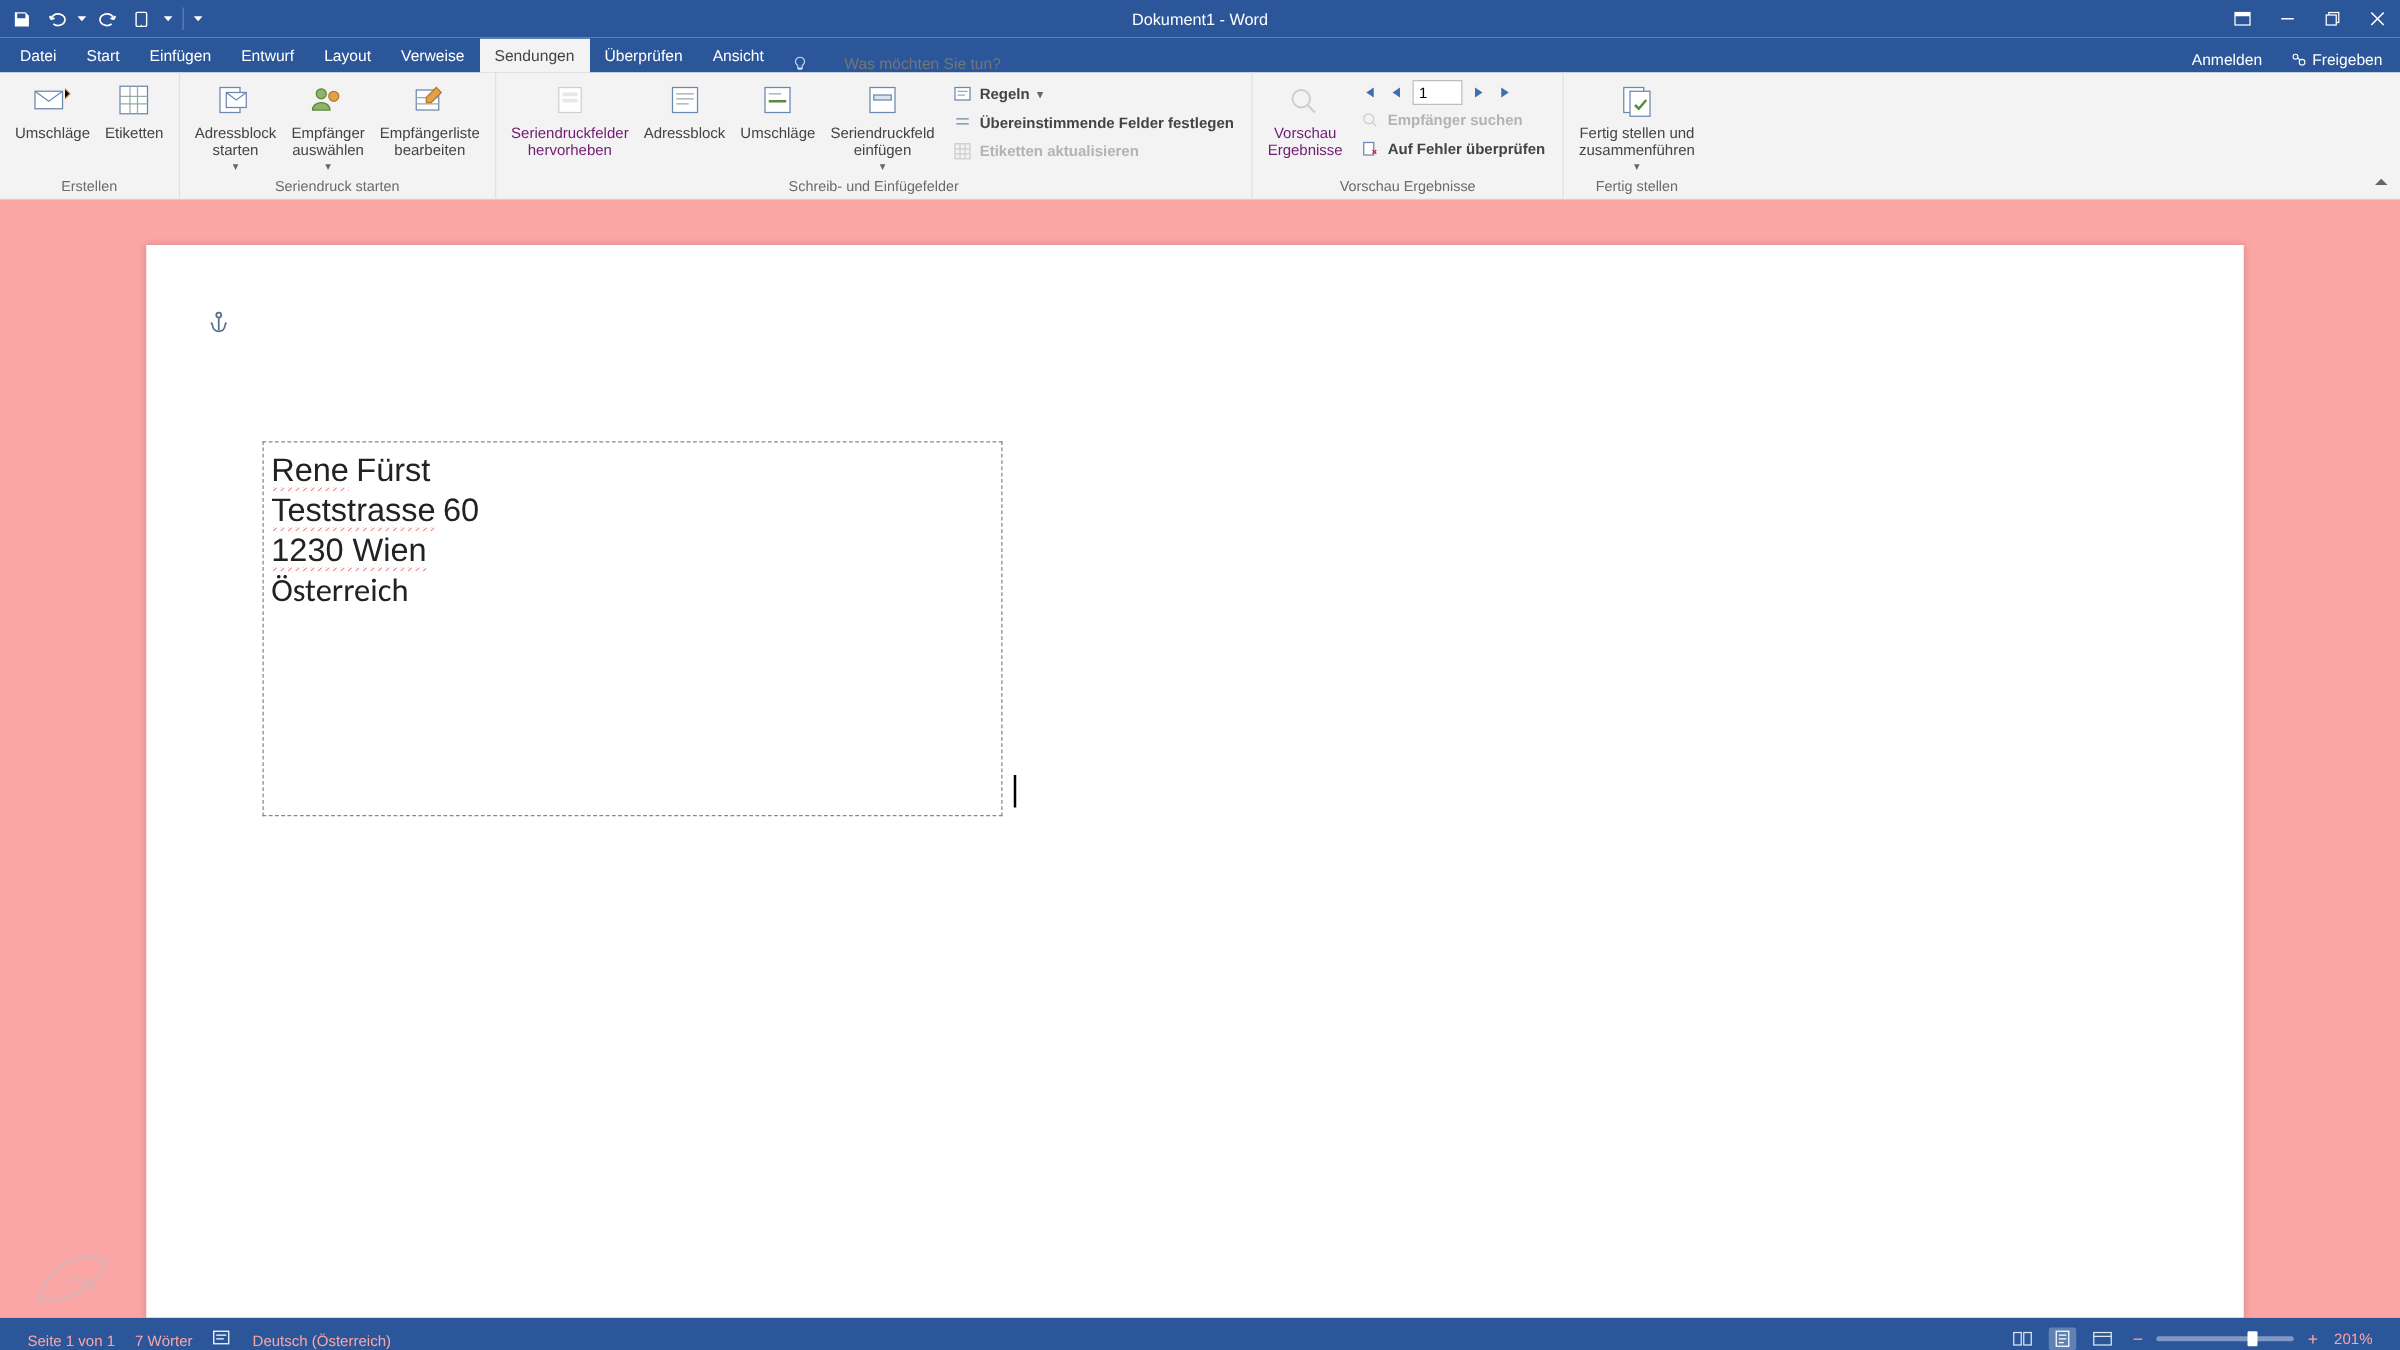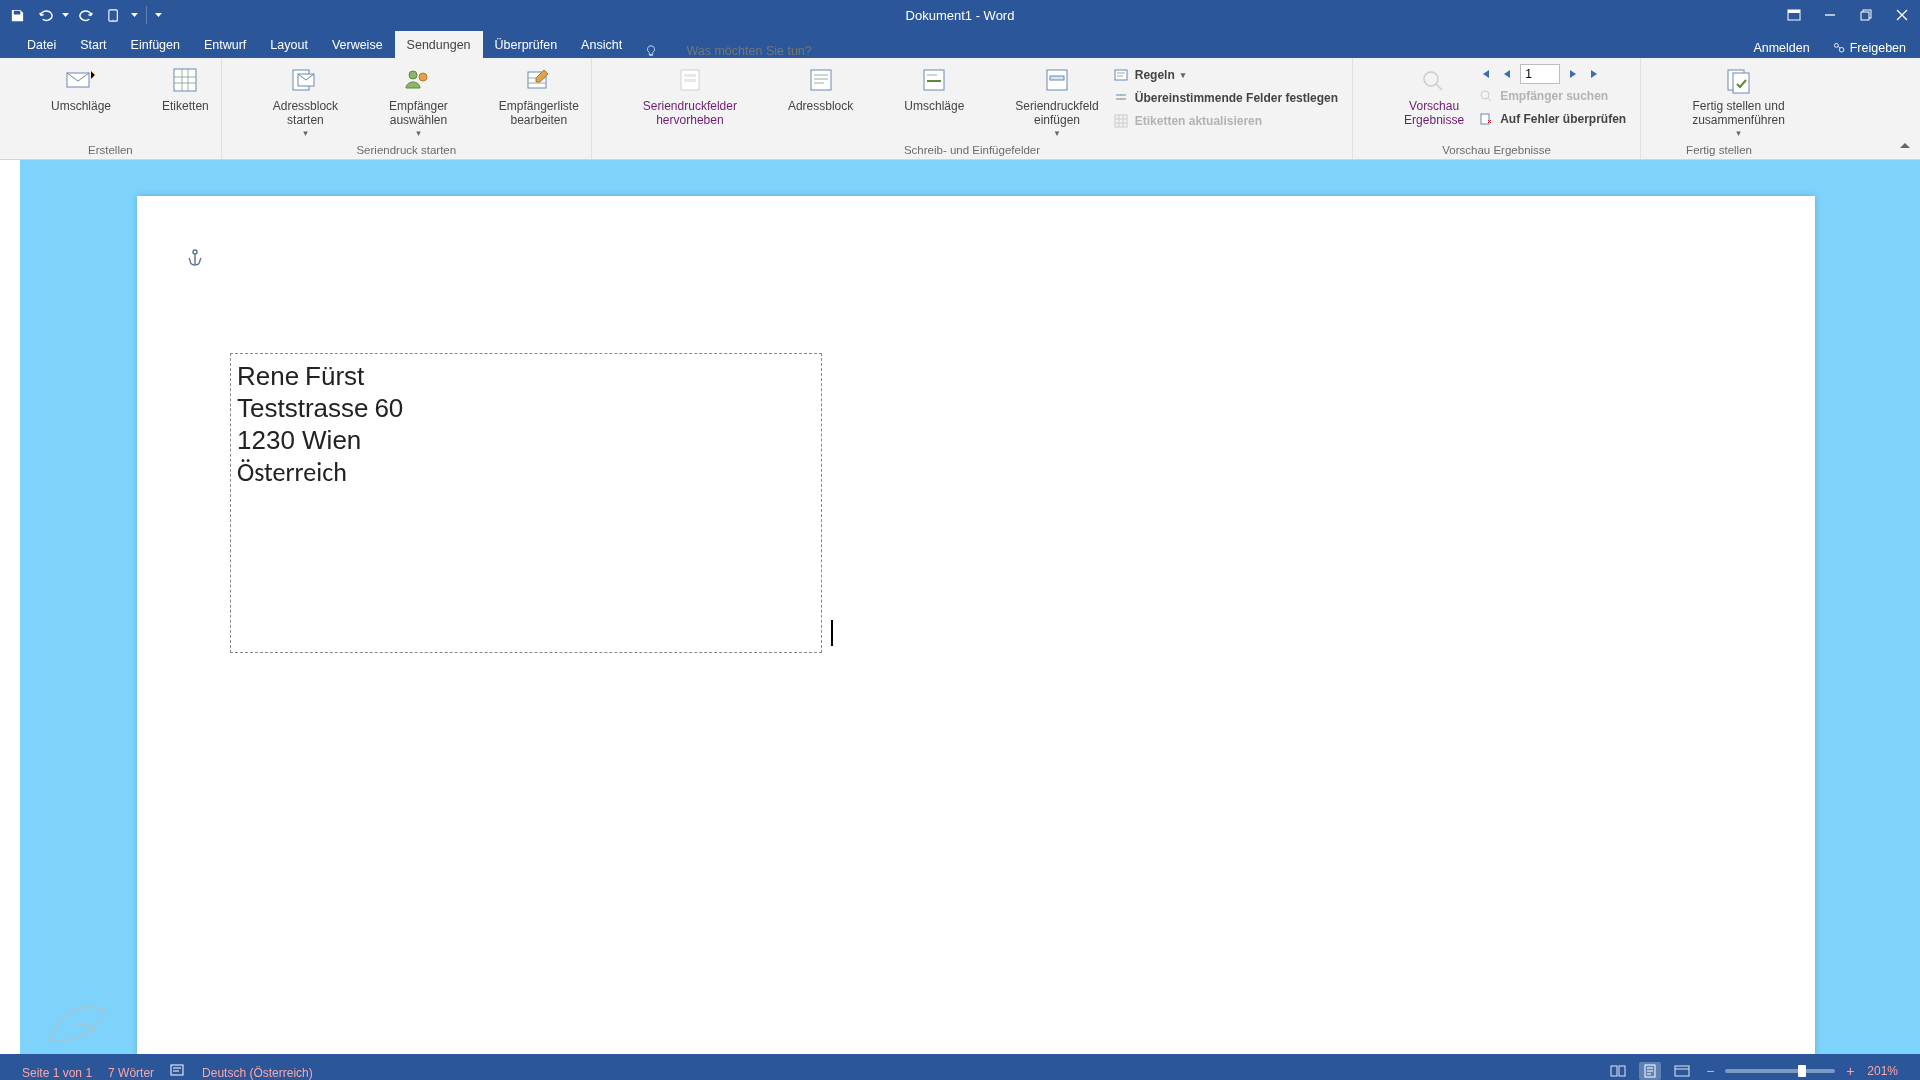--- a/index.html
+++ b/index.html
@@ -10,49 +10,49 @@
   .title-bar { height: 30px; background: #2b579a; color: #fff; display: flex; align-items: center; position: relative; }
   .qat { display: flex; align-items: center; gap: 6px; padding-left: 6px; }
   .qat .qicon { width: 22px; height: 22px; display: flex; align-items: center; justify-content: center; cursor: pointer; }
   .qat .qicon svg { display:block; }
   .qat .sep { width:1px; height:18px; background: rgba(255,255,255,.25); margin:0 2px; }
   .title-center { position:absolute; left:50%; transform:translateX(-50%); font-size:13px; font-weight:400; color:#fff; }
   .win-controls { margin-left:auto; display:flex; align-items:center; }
   .win-controls .wbtn { width:36px; height:30px; display:flex; align-items:center; justify-content:center; cursor:pointer; }
 
   
-  .tab-strip { height:28px; background:#2b579a; display:flex; align-items:flex-end; padding-left:15px; font-size:12.5px; color:#fff; }
+  .tab-strip { height:28px; background:#2b579a; display:flex; align-items:flex-end; padding-left:4px; font-size:12.5px; color:#fff; }
   .tab { padding:5px 12px 4px 12px; cursor:pointer; line-height:18px; }
   .tab.active { background:#f3f3f3; color:#444; }
   .search-tell { display:flex; align-items:center; gap:6px; padding:0 10px; color:#cfe0f4; font-size:12.5px; }
   .tab-strip .spacer { flex:1; }
   .tab-right { display:flex; align-items:center; gap:6px; padding-right:6px; }
   .tab-right .ritem { display:flex; align-items:center; gap:4px; padding:3px 8px; cursor:pointer; font-size:12.5px; }
 
   
   .ribbon { background:#f3f3f3; border-bottom:1px solid #d4d4d4; display:flex; align-items:stretch; height:102px; position:relative; }
   .ribbon .group { display:flex; flex-direction:column; border-right:1px solid #e1e1e1; padding:3px 6px 0 6px; }
   .ribbon .group .items { flex:1 1 auto; display:flex; align-items:flex-start; }
   .ribbon .group .glabel { text-align:center; font-size:11.5px; color:#6b6b6b; padding:2px 0 3px 0; white-space:nowrap; }
-  .big-btn { display:flex; flex-direction:column; align-items:center; justify-content:space-between; padding:2px 6px 0 6px; cursor:pointer; text-align:center; min-width:56px;margin-left:39px; }
+  .big-btn { display:flex; flex-direction:column; align-items:center; justify-content:space-between; padding:2px 6px 0 6px; cursor:pointer; text-align:center; min-width:56px; }
   .big-btn .ic { height:34px; display:flex; align-items:center; justify-content:center; }
   .big-btn .lbl { font-size:12px; color:#444; line-height:14px; margin-top:2px; white-space:pre-line; }
   .big-btn.disabled .lbl { color:#701a75; }
   .big-btn .dd { font-size:9px; color:#666; margin-top:1px; }
   .small-col { display:flex; flex-direction:column; gap:2px; padding:3px 4px 0 4px;font-weight:bold; }
   .small-btn { display:flex; align-items:center; gap:6px; padding:1px 4px; cursor:pointer; font-size:12px; color:#444; height:21px; white-space:nowrap; }
   .small-btn.disabled { color:#b3b3b3; cursor:default; }
   .small-btn .sic { width:16px; height:16px; display:flex; align-items:center; justify-content:center; flex:0 0 16px; }
   .nav-row { display:flex; align-items:center; gap:4px; padding:3px 6px 0 6px; }
   .nav-row .nbtn { width:18px; height:18px; display:flex; align-items:center; justify-content:center; cursor:pointer; }
   .nav-row input { width:40px; height:20px; border:1px solid #bdbdbd; font-size:12px; padding:0 4px; background:#fff; }
   .ribbon .collapse { position:absolute; right:8px; bottom:4px; cursor:pointer; color:#666; font-size:12px; }
 
   
-  .workspace { flex:1 1 auto; background:#7dd3fc; overflow:hidden; position:relative;margin-left:20px; }
+  .workspace { flex:1 1 auto; background:#fca5a5; overflow:hidden; position:relative; }
   .page { position:absolute; left:117px; top:36px; width:1678px; height:860px; background:#fff; box-shadow:0 0 6px rgba(0,0,0,.18); }
   .anchor { position:absolute; left:50px; top:52px; color:#7a8aa0; }
   .textbox { position:absolute; left:93px; top:157px; width:592px; height:300px; border:1.5px dashed #888; padding:6px 6px; background:transparent; }
   .textbox p { font-family: Calibri, "Segoe UI", sans-serif; font-size:26px; line-height:32px; color:#222; }
   .squiggle { background-image: linear-gradient(135deg, transparent 0 45%, #e23b3b 45% 55%, transparent 55% 100%); background-size:6px 3px; background-repeat:repeat-x; background-position:0 100%; padding-bottom:2px; }
   .caret { position:absolute; left:694px; top:424px; width:2px; height:26px; background:#000; }
   .watermark { position:absolute; left:20px; bottom:-10px; opacity:.4; }
 
   
   .status-bar { height:26px; background:#2b579a; color:#fca5a5; display:flex; align-items:flex-end; font-size:12px; padding:0 22px; gap:16px; }

